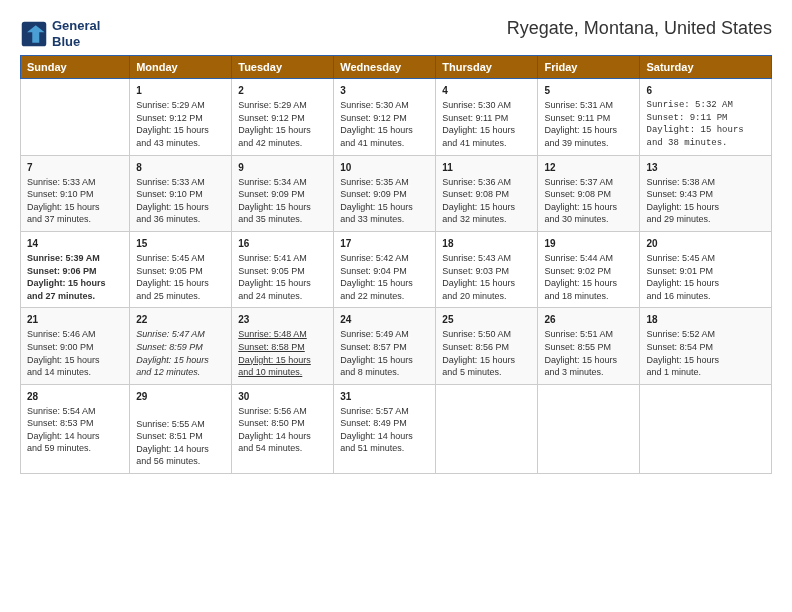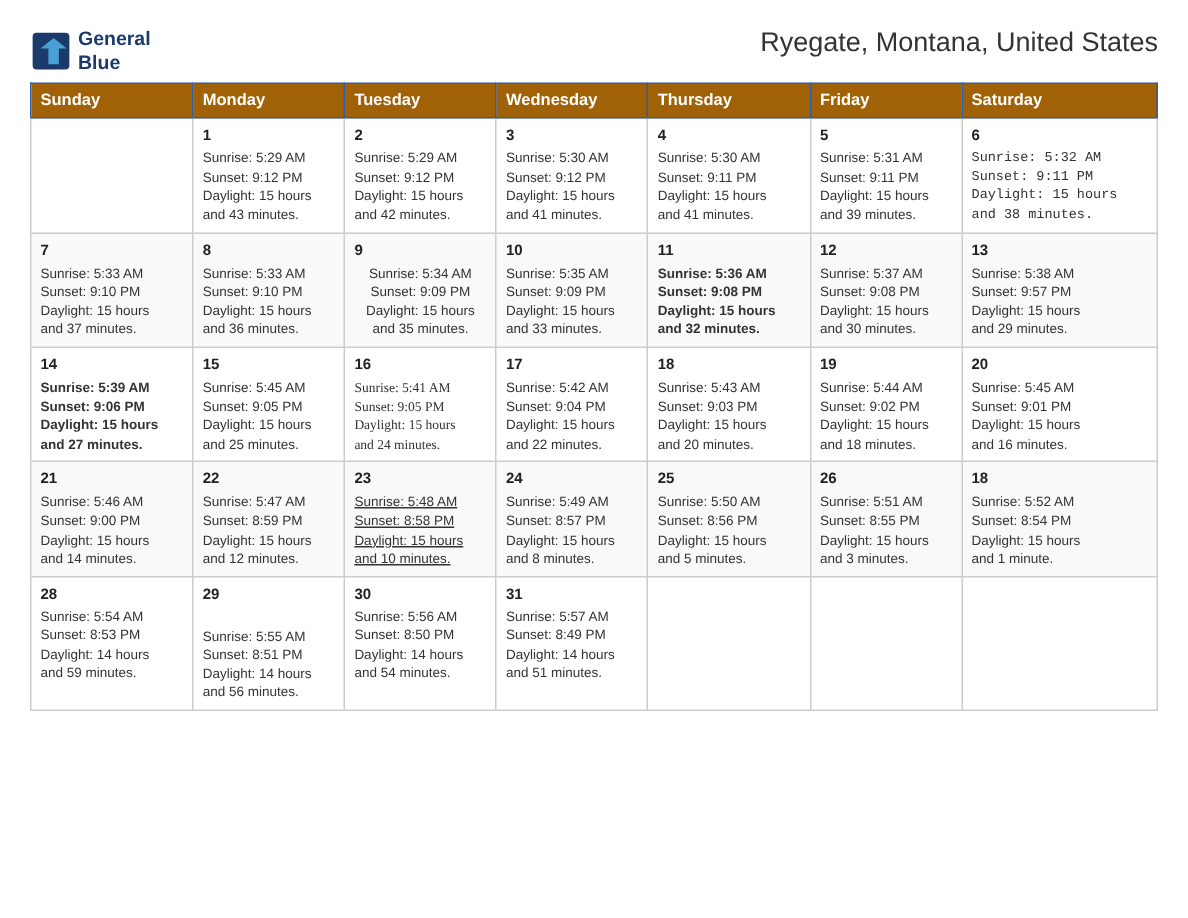--- a/index.html
+++ b/index.html
@@ -178,50 +178,50 @@
           </td>
           <td>
             <span class="day-num">8</span>
             <div class="cell-content" style="white-space: pre-line;">Sunrise: 5:33 AM
 Sunset: 9:10 PM
 Daylight: 15 hours
 and 36 minutes.</div>
           </td>
           <td>
             <span class="day-num">9</span>
-            <div class="cell-content" style="white-space: pre-line; text-align: center;">Sunrise: 5:34 AM
+            <div class="cell-content" style="white-space: pre-line;">Sunrise: 5:34 AM
 Sunset: 9:09 PM
 Daylight: 15 hours
 and 35 minutes.</div>
           </td>
           <td>
             <span class="day-num">10</span>
             <div class="cell-content" style="white-space: pre-line;">Sunrise: 5:35 AM
 Sunset: 9:09 PM
 Daylight: 15 hours
 and 33 minutes.</div>
           </td>
           <td>
             <span class="day-num">11</span>
-            <div class="cell-content" style="white-space: pre-line; font-weight: bold;">Sunrise: 5:36 AM
+            <div class="cell-content" style="white-space: pre-line;">Sunrise: 5:36 AM
 Sunset: 9:08 PM
 Daylight: 15 hours
 and 32 minutes.</div>
           </td>
           <td>
             <span class="day-num">12</span>
             <div class="cell-content" style="white-space: pre-line;">Sunrise: 5:37 AM
 Sunset: 9:08 PM
 Daylight: 15 hours
 and 30 minutes.</div>
           </td>
           <td>
             <span class="day-num">13</span>
             <div class="cell-content" style="white-space: pre-line;">Sunrise: 5:38 AM
-Sunset: 9:57 PM
+Sunset: 9:43 PM
 Daylight: 15 hours
 and 29 minutes.</div>
           </td>
         </tr>
         <tr>
           <td>
             <span class="day-num">14</span>
             <div class="cell-content" style="white-space: pre-line; font-weight: bold;">Sunrise: 5:39 AM
 Sunset: 9:06 PM
 Daylight: 15 hours
@@ -229,21 +229,21 @@
           </td>
           <td>
             <span class="day-num">15</span>
             <div class="cell-content" style="white-space: pre-line;">Sunrise: 5:45 AM
 Sunset: 9:05 PM
 Daylight: 15 hours
 and 25 minutes.</div>
           </td>
           <td>
             <span class="day-num">16</span>
-            <div class="cell-content" style="white-space: pre-line; font-family: Liberation Serif, serif;">Sunrise: 5:41 AM
+            <div class="cell-content" style="white-space: pre-line;">Sunrise: 5:41 AM
 Sunset: 9:05 PM
 Daylight: 15 hours
 and 24 minutes.</div>
           </td>
           <td>
             <span class="day-num">17</span>
             <div class="cell-content" style="white-space: pre-line;">Sunrise: 5:42 AM
 Sunset: 9:04 PM
 Daylight: 15 hours
 and 22 minutes.</div>
@@ -273,21 +273,21 @@
         <tr>
           <td>
             <span class="day-num">21</span>
             <div class="cell-content" style="white-space: pre-line;">Sunrise: 5:46 AM
 Sunset: 9:00 PM
 Daylight: 15 hours
 and 14 minutes.</div>
           </td>
           <td>
             <span class="day-num">22</span>
-            <div class="cell-content" style="white-space: pre-line;">Sunrise: 5:47 AM
+            <div class="cell-content" style="white-space: pre-line; font-style: italic;">Sunrise: 5:47 AM
 Sunset: 8:59 PM
 Daylight: 15 hours
 and 12 minutes.</div>
           </td>
           <td>
             <span class="day-num">23</span>
             <div class="cell-content" style="white-space: pre-line; text-decoration: underline;">Sunrise: 5:48 AM
 Sunset: 8:58 PM
 Daylight: 15 hours
 and 10 minutes.</div>

